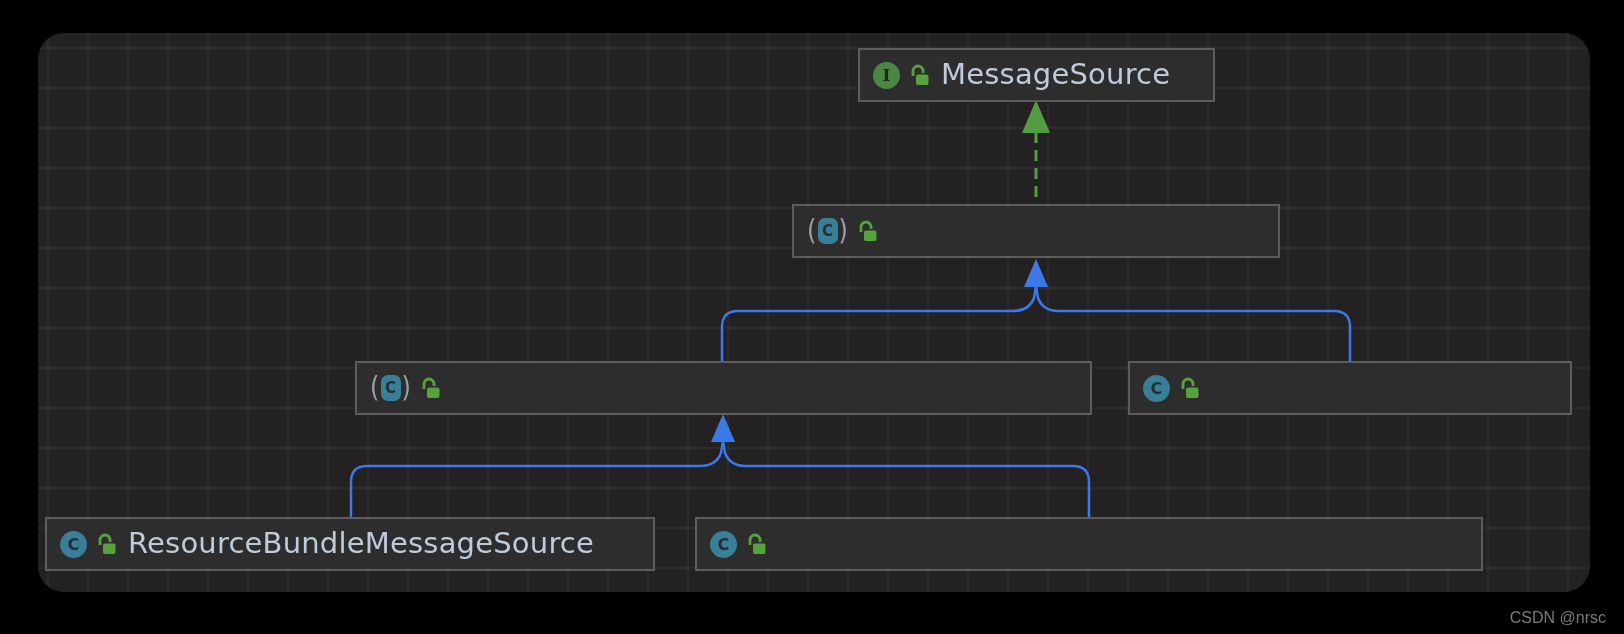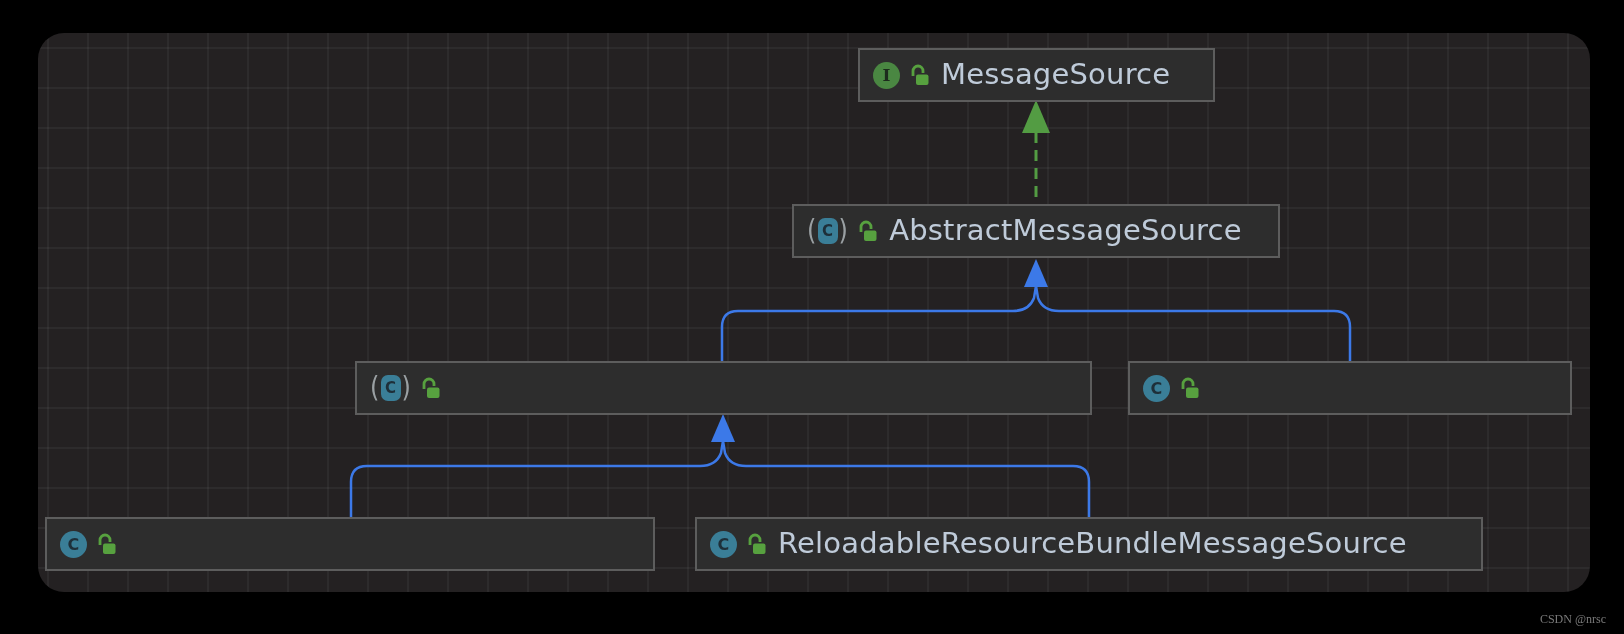--- a/index.html
+++ b/index.html
@@ -32,22 +32,22 @@
   .iface .g{font-family:"DejaVu Serif","Liberation Serif",serif;font-size:17px;color:#1d2b1d;}
   .klass{background:#3a7e97;}
   .klass .g{font-size:16px;color:#1e2f39;}
   .abstract-icon{display:flex;align-items:center;gap:1px;flex:0 0 auto;}
   .paren{color:#9aa0a3;font-size:24px;line-height:1;transform:scaleY(1.15);}
   .tsquare{width:20px;height:26px;border-radius:7px;background:#3a7e97;
            display:flex;align-items:center;justify-content:center;
            font-size:15px;font-weight:bold;color:#1e2f39;}
   .lock{flex:0 0 auto;margin-right:2px;}
   
-  #watermark{position:absolute;right:18px;bottom:7px;color:#7a7a7a;font-size:12px;
-             font-family:Liberation Serif, serif;}
+  #watermark{position:absolute;right:18px;bottom:7px;color:#7a7a7a;font-size:16px;
+             font-family:Liberation Sans, sans-serif;}
 </style>
 </head>
 <body>
 
 <div id="stage">
 
   <div id="panel"></div>
 
   <svg id="edges" width="1624" height="634" viewBox="0 0 1624 634">
 
@@ -83,21 +83,20 @@
   <div class="node n2">
     <span class="abstract-icon">
       <span class="paren">(</span>
       <span class="tsquare">C</span>
       <span class="paren">)</span>
     </span>
     <svg class="lock" width="21" height="25" viewBox="0 0 21 25">
       <path d="M4,13 L4,8 A5,5 0 0 1 14,8 L14,10" fill="none" stroke="#57a13f" stroke-width="2.8"></path>
       <rect x="7" y="11.5" width="12.5" height="10.5" rx="2" fill="#57a13f"></rect>
     </svg>
-    <span class="label">AbstractMessageSource</span>
   </div>
 
   <div class="node n3">
     <span class="abstract-icon">
       <span class="paren">(</span>
       <span class="tsquare">C</span>
       <span class="paren">)</span>
     </span>
     <svg class="lock" width="21" height="25" viewBox="0 0 21 25">
       <path d="M4,13 L4,8 A5,5 0 0 1 14,8 L14,10" fill="none" stroke="#57a13f" stroke-width="2.8"></path>
@@ -116,27 +115,27 @@
   </div>
 
   <div class="node n5">
     <span class="circle-icon klass">
       <span class="g">C</span>
     </span>
     <svg class="lock" width="21" height="25" viewBox="0 0 21 25">
       <path d="M4,13 L4,8 A5,5 0 0 1 14,8 L14,10" fill="none" stroke="#57a13f" stroke-width="2.8"></path>
       <rect x="7" y="11.5" width="12.5" height="10.5" rx="2" fill="#57a13f"></rect>
     </svg>
+    <span class="label">ResourceBundleMessageSource</span>
   </div>
 
   <div class="node n6">
     <span class="circle-icon klass">
       <span class="g">C</span>
     </span>
     <svg class="lock" width="21" height="25" viewBox="0 0 21 25">
       <path d="M4,13 L4,8 A5,5 0 0 1 14,8 L14,10" fill="none" stroke="#57a13f" stroke-width="2.8"></path>
       <rect x="7" y="11.5" width="12.5" height="10.5" rx="2" fill="#57a13f"></rect>
     </svg>
-    <span class="label">ReloadableResourceBundleMessageSource</span>
   </div>
 
   <div id="watermark">CSDN @nrsc</div>
 </div>
 
 </body></html>

